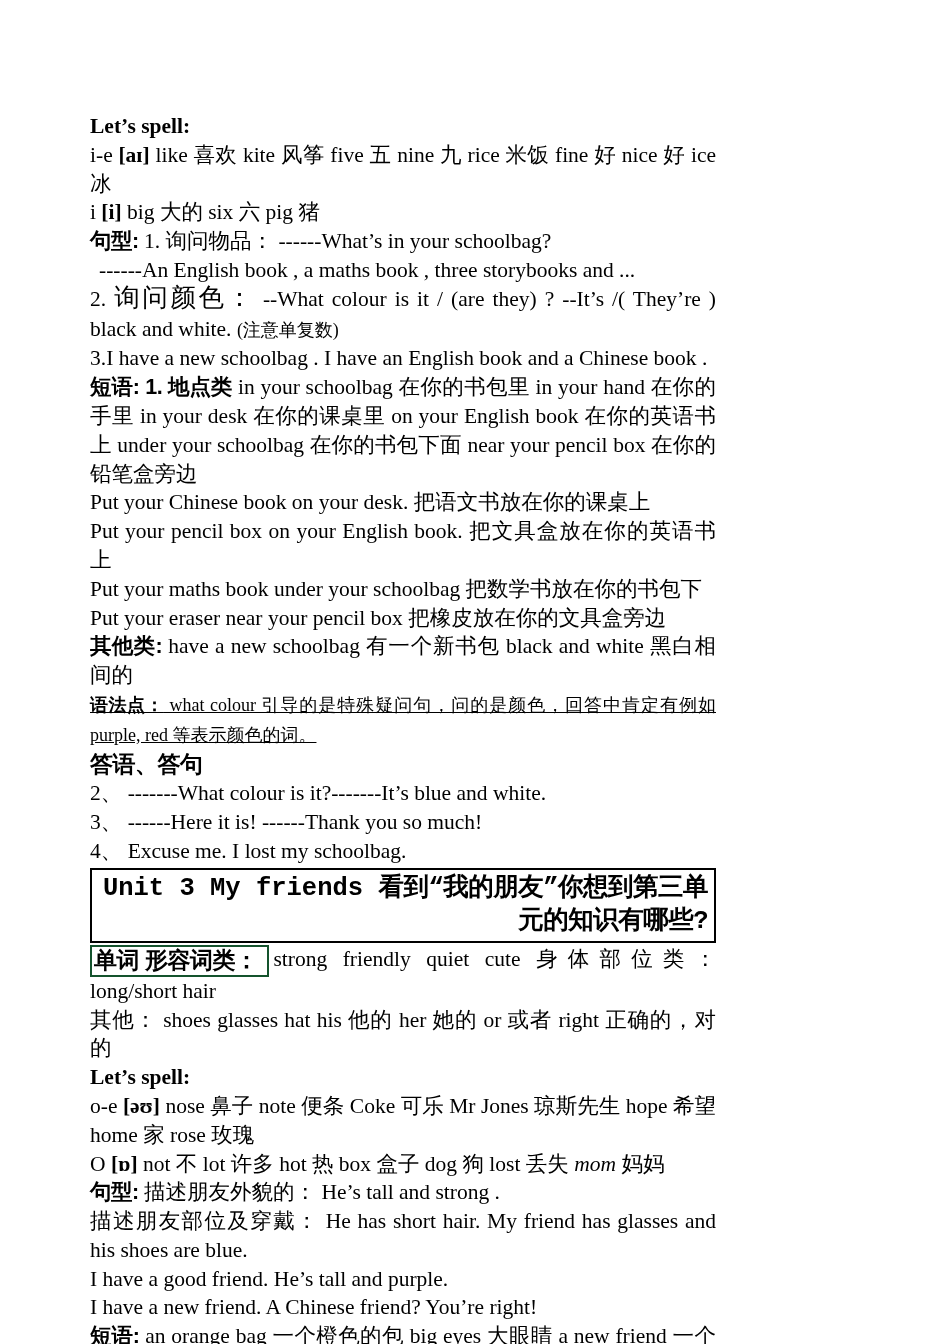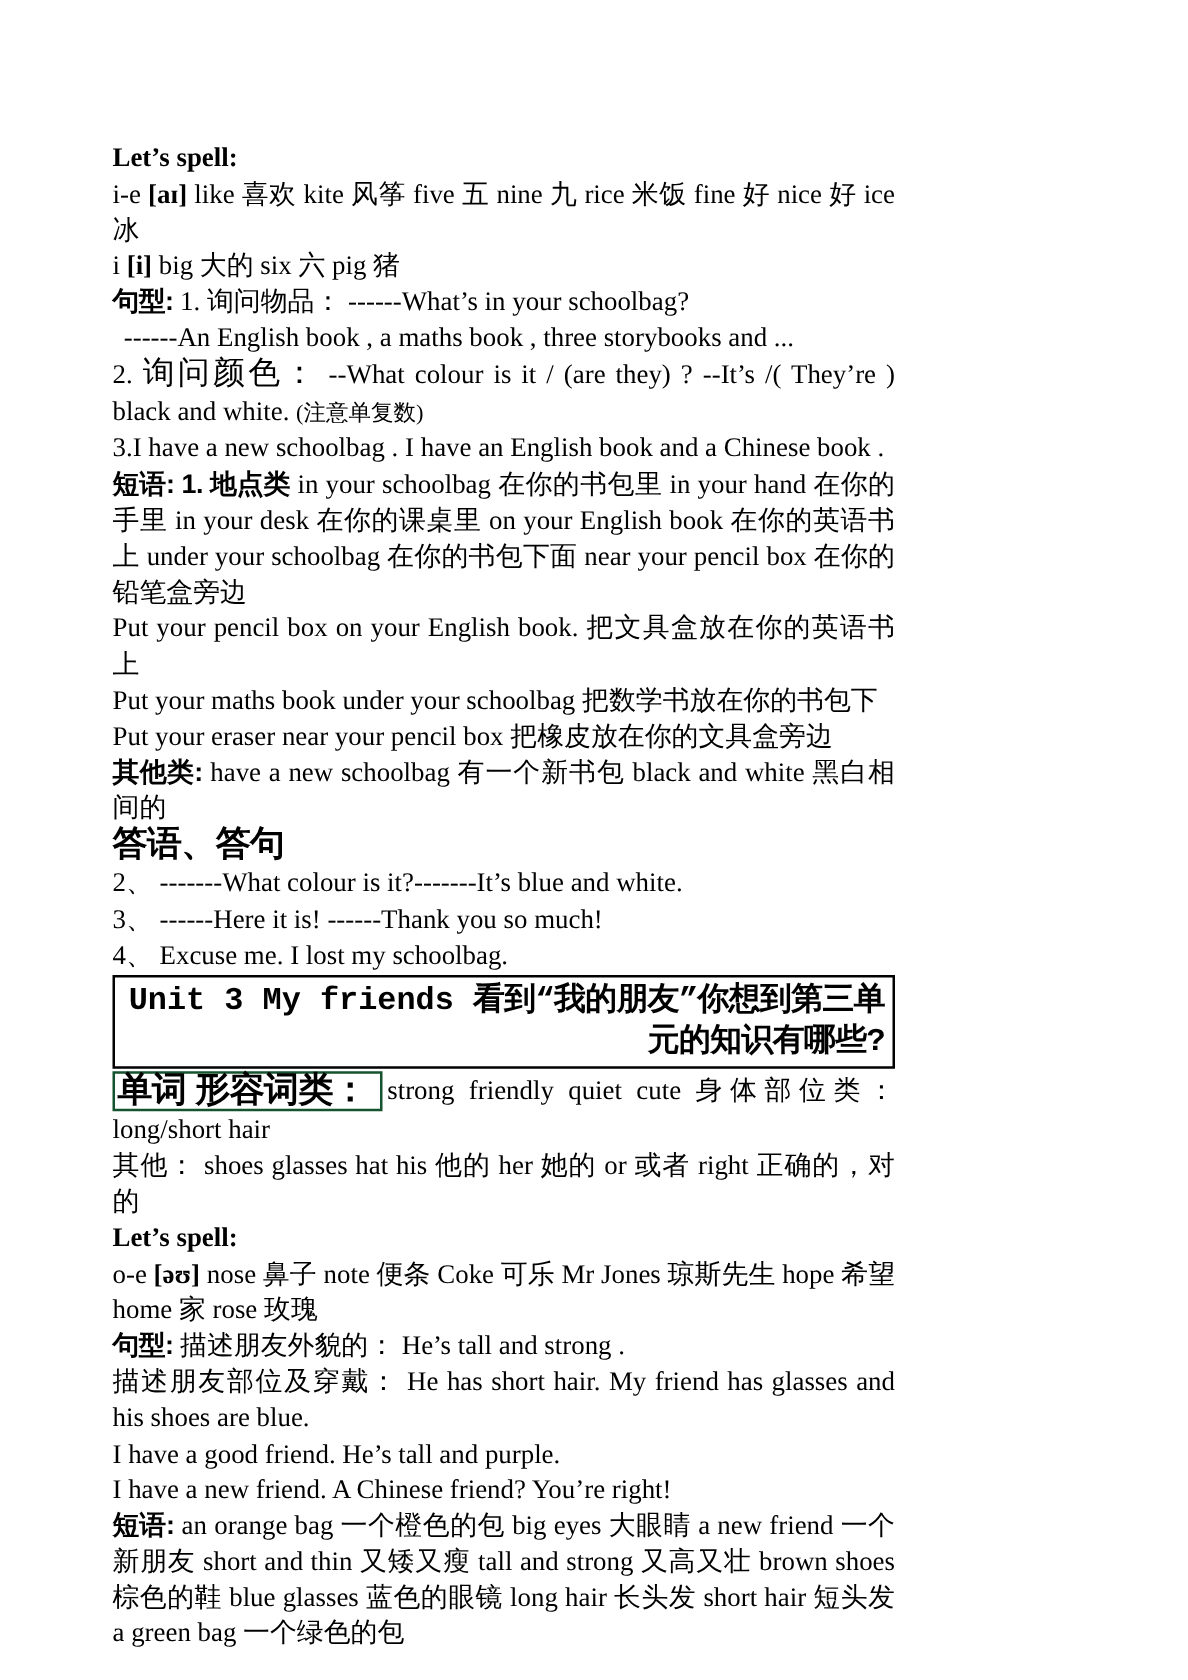--- a/index.html
+++ b/index.html
@@ -26,21 +26,21 @@
   .para {
     margin: 0;
     padding: 0;
   }
   .para.indent { padding-left: 9px; }
   .b { font-weight: 700; }
   .i { font-style: italic; }
   .u { text-decoration: underline; }
   .hei { font-family: "Liberation Sans", "DejaVu Sans", sans-serif; letter-spacing: -0.5px; }
   .sm { font-size: 18px; }
-  .sz24 { font-size: 28px; }
+  .sz24 { font-size: 23px; }
   .sz26 { font-size: 25.5px; font-family: Liberation Mono, monospace; }
   .para.unit-box {
     border: 2px solid #000000;
     padding: 2px 6px 3px 6px;
     line-height: 33px;
     margin-top: 2px;
     margin-bottom: 2px;
     text-align: right;
   }
   .inline-box {
@@ -58,32 +58,35 @@
 <div class="doc-page">
   <div>
       <p class="para"><span class="b">Let’s spell:</span></p>
       <p class="para"><span>i-e  </span><span class="b">[aɪ]</span><span>  like 喜欢  kite 风筝  five 五  nine 九  rice 米饭  fine 好  nice 好  ice 冰</span></p>
       <p class="para"><span>i   </span><span class="b">[i]</span><span>   big 大的   six 六   pig 猪</span></p>
       <p class="para"><span class="b hei">句型:</span><span> 1. 询问物品：  ------What’s in your schoolbag?</span></p>
       <p class="para indent"><span>------An English book , a maths book , three storybooks and ...</span></p>
       <p class="para"><span>2. </span><span class="sz26">询问颜色：</span><span> --What colour is it / (are they) ? --It’s /( They’re ) black and white. </span><span class="sm">(注意单复数)</span></p>
       <p class="para"><span>3.I have a new schoolbag . I have an English book and a Chinese book .</span></p>
       <p class="para"><span class="b hei">短语: 1. 地点类</span><span> in your schoolbag 在你的书包里 in your hand 在你的手里 in your desk 在你的课桌里 on your English book 在你的英语书上 under your schoolbag 在你的书包下面  near your pencil box 在你的铅笔盒旁边</span></p>
+      <p class="para"><span>Put your Chinese book on your desk. 把语文书放在你的课桌上</span></p>
       <p class="para"><span>Put your pencil box on your English book. 把文具盒放在你的英语书上</span></p>
       <p class="para"><span>Put your maths book under your schoolbag  把数学书放在你的书包下</span></p>
       <p class="para"><span>Put your eraser near your pencil box  把橡皮放在你的文具盒旁边</span></p>
       <p class="para"><span class="b hei">其他类:</span><span> have a new schoolbag 有一个新书包  black and white 黑白相间的</span></p>
+      <p class="para"><span class="b u hei sm">语法点：</span><span class="u sm"> what colour 引导的是特殊疑问句，问的是颜色，回答中肯定有例如 purple, red 等表示颜色的词。 </span></p>
       <p class="para"><span class="b hei sz24">答语、答句</span></p>
       <p class="para"><span>2、 -------What colour is it?-------It’s blue and white.</span></p>
       <p class="para"><span>3、 ------Here it is! ------Thank you so much!</span></p>
       <p class="para"><span>4、 Excuse me. I lost my schoolbag.</span></p>
       <p class="para unit-box"><span class="b sz26">Unit 3  My friends </span><span class="b hei sz26">看到“我的朋友”你想到第三单元的知识有哪些?</span></p>
       <p class="para"><span class="b hei sz24 inline-box">单词 形容词类：</span><span>strong   friendly   quiet   cute 身体部位类： long/short hair</span></p>
       <p class="para"><span>其他： shoes   glasses   hat   his 他的 her 她的 or 或者  right 正确的，对的</span></p>
       <p class="para"><span class="b">Let’s spell:</span></p>
       <p class="para"><span>o-e   </span><span class="b">[əʊ]</span><span> nose 鼻子 note 便条 Coke 可乐  Mr Jones 琼斯先生 hope 希望  home 家 rose 玫瑰</span></p>
+      <p class="para"><span>O   </span><span class="b">[ɒ]</span><span>   not 不  lot 许多  hot 热  box 盒子  dog 狗  lost 丢失  </span><span class="i">mom</span><span> 妈妈</span></p>
       <p class="para"><span class="b hei">句型:</span><span> 描述朋友外貌的： He’s tall and strong .</span></p>
       <p class="para"><span>描述朋友部位及穿戴： He has short hair. My friend has glasses and his shoes are blue.</span></p>
       <p class="para"><span>I have a good friend.  He’s tall and purple.</span></p>
       <p class="para"><span>I have a new friend. A Chinese friend?    You’re right!</span></p>
       <p class="para"><span class="b hei">短语:</span><span> an orange bag 一个橙色的包     big eyes 大眼睛     a new friend 一个新朋友 short and thin 又矮又瘦   tall and strong 又高又壮     brown shoes 棕色的鞋  blue glasses 蓝色的眼镜 long hair 长头发  short hair 短头发  a green bag 一个绿色的包</span></p>
     </div>
 </div>
 
 </body></html>

